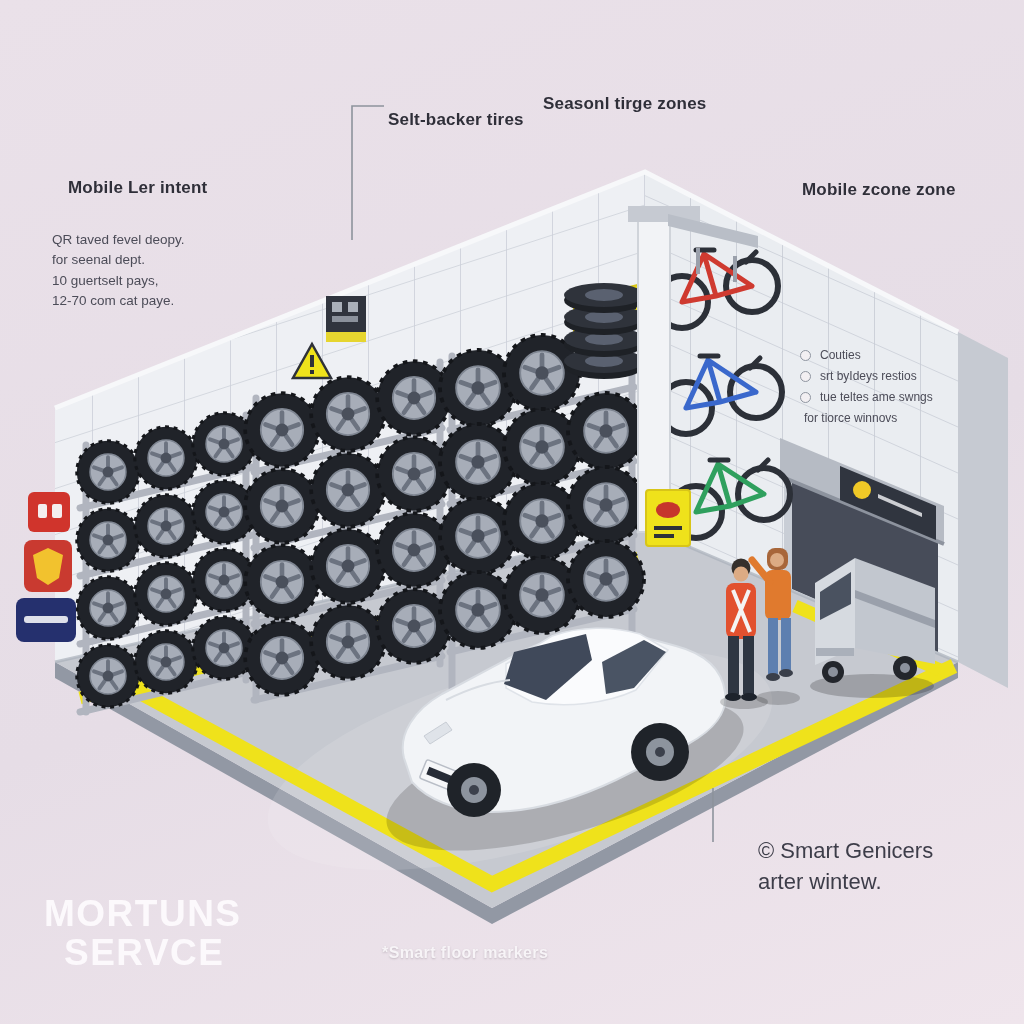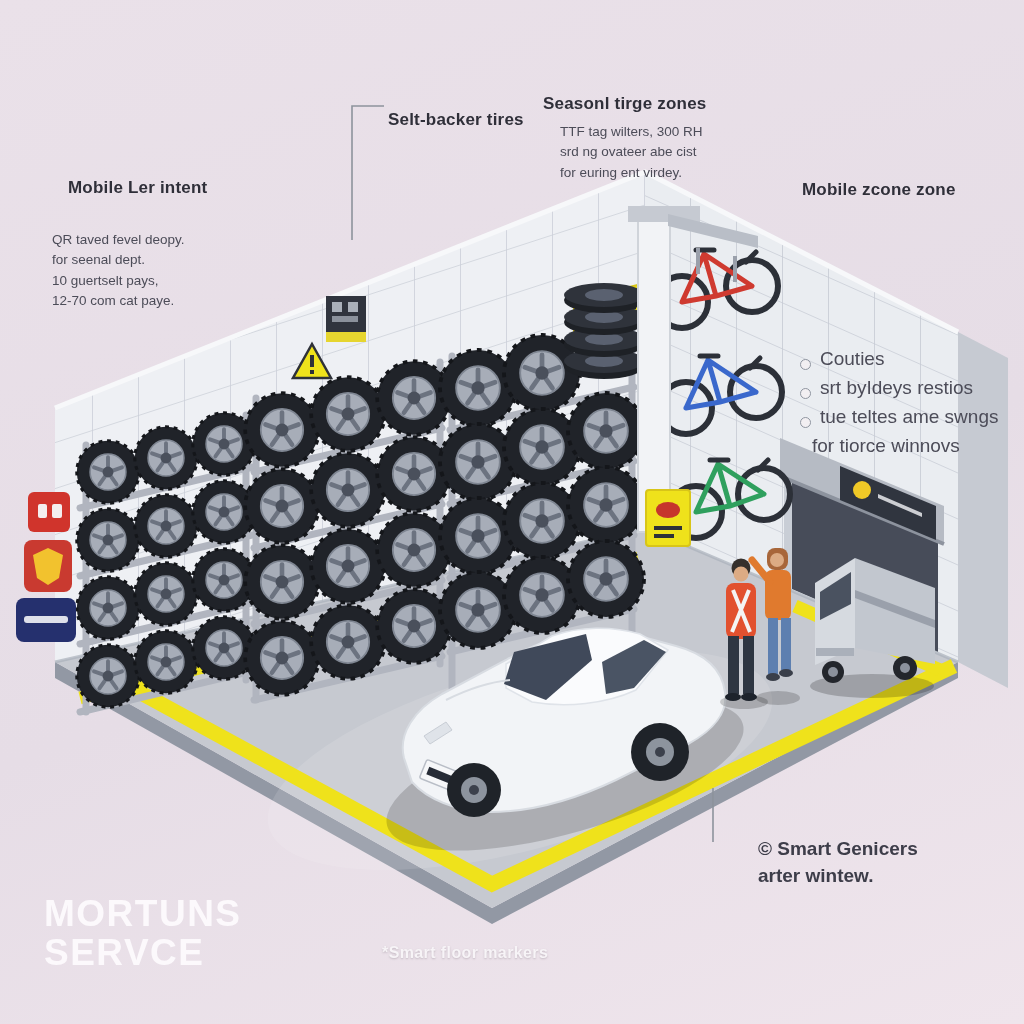--- a/index.html
+++ b/index.html
@@ -2,29 +2,29 @@
 <html><head>
 <meta charset="utf-8">
 <style>
   *{margin:0;padding:0;box-sizing:border-box}
   html,body{width:1024px;height:1024px;overflow:hidden;background:#e7dfe7;font-family:"Liberation Sans",sans-serif}
   .stage{position:relative;width:1024px;height:1024px;background:linear-gradient(160deg,#eae1e9 0%,#e6dde6 55%,#efe5ec 100%)}
   svg.scene{position:absolute;left:0;top:0}
   .label{position:absolute;color:#35353f}
   .t-h{font-size:17px;font-weight:700;letter-spacing:.2px;color:#2f2f39}
   .t-b{font-size:13.5px;line-height:1.5;color:#4c4c58;white-space:pre-line}
-  .credit{font-size:19px;font-weight:700;color:#3d3d49;line-height:1.4;white-space:pre-line}
+  .credit{font-size:22px;font-weight:400;color:#3d3d49;line-height:1.4;white-space:pre-line}
   .brand{line-height:1.06}
   .brand div{color:#fcf9fc;font-weight:800;font-size:37px;letter-spacing:1.5px}
-  .brand .l2{}
+  .brand .l2{margin-left:20px}
   .floor-note{color:#f7f4f7;font-weight:700;font-size:16px;letter-spacing:.4px;text-shadow:0 1px 2px rgba(120,110,120,.35)}
   .check{position:absolute;display:flex;flex-direction:column;gap:7px}
-  .check .row{display:flex;align-items:flex-end;gap:9px;font-size:19px;color:#4c4c58}
+  .check .row{display:flex;align-items:center;gap:9px;font-size:12px;color:#4c4c58}
   .check .dot{flex:0 0 auto;width:11px;height:11px;border:1.6px solid #8f95a0;border-radius:50%;background:#f2eff2}
-  .check .row.nodot{margin-left:12px}
+  .check .row.nodot{margin-left:4px}
 </style>
 </head>
 <body>
 
 <div class="stage">
 
 <svg class="scene" width="1024" height="1024" viewBox="0 0 1024 1024">
   <defs>
     <pattern id="gridLeft" width="46" height="46" patternUnits="userSpaceOnUse" patternTransform="skewY(-18)">
       <rect width="46" height="46" fill="#eef0f4"></rect>
@@ -283,23 +283,20 @@
 
 <div class="label t-h" style="left:68px;top:178px">Mobile Ler intent</div>
 <div class="label t-b" style="left:52px;top:230px;width:210px">QR taved fevel deopy.
 for seenal dept.
 10 guertselt pays,
 12-70 com cat paye.</div>
 
 <div class="label t-h" style="left:388px;top:110px">Selt-backer tires</div>
 
 <div class="label t-h" style="left:543px;top:94px">Seasonl tirge zones</div>
-<div class="label t-b" style="left:560px;top:122px;width:220px">TTF tag wilters, 300 RH
-srd ng ovateer abe cist
-for euring ent virdey.</div>
 
 <div class="label t-h" style="left:802px;top:180px">Mobile zcone zone</div>
 
 <div class="check" style="left:800px;top:348px">
   <div class="row">
     <span class="dot"></span>
     <span>Couties</span>
   </div>
   <div class="row">
     <span class="dot"></span>

